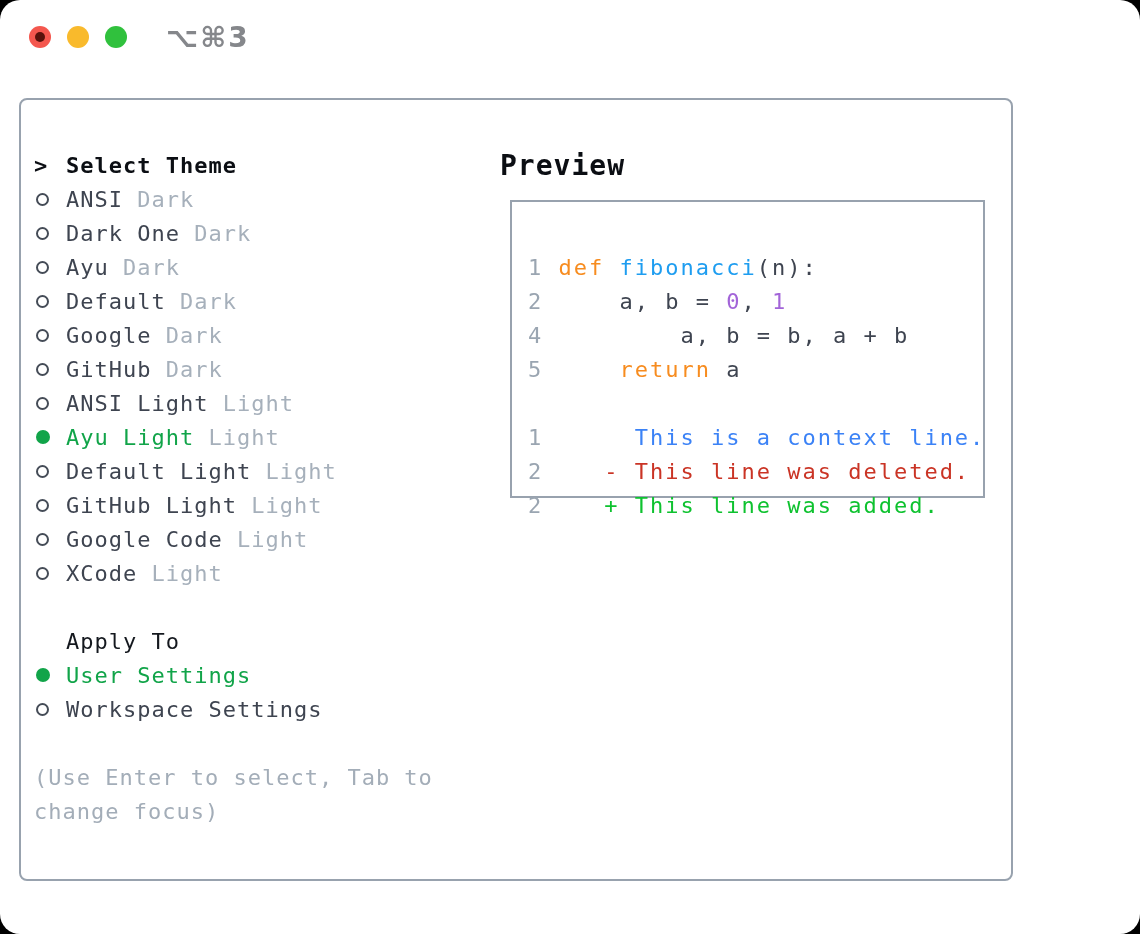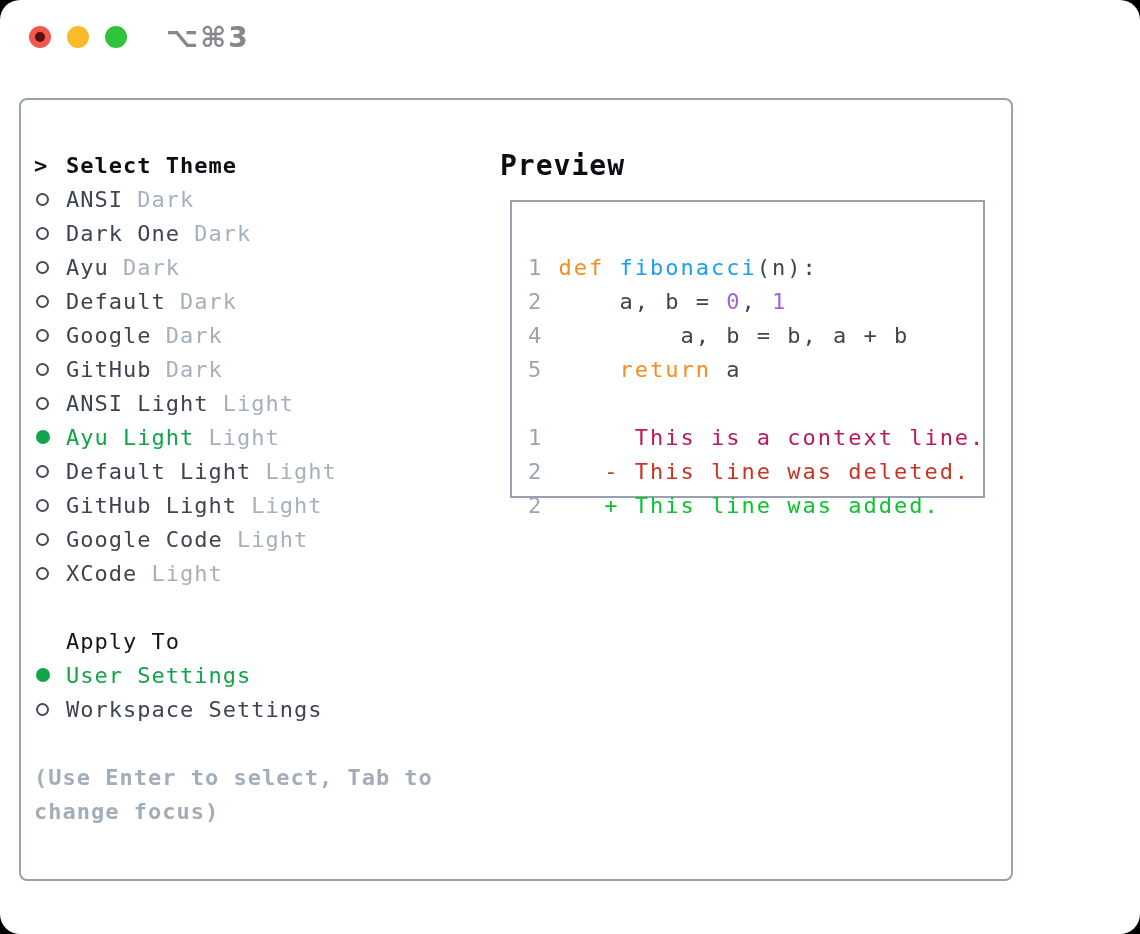--- a/index.html
+++ b/index.html
@@ -36,38 +36,38 @@
   .prompt{font-weight:bold;color:#0b0e13;font-size:22px;}
   .radio{box-sizing:border-box;width:13px;height:13px;margin-left:2px;border-radius:50%;border:2px solid #454c57;}
   .radio.on{width:14px;height:14px;border:none;background:#11a449;}
   .hdr{font-weight:bold;color:#0b0e13;}
   .hdr2{color:#14181e;}
   .t-name{color:#3e4450;}
   .t-name.sel{color:#11a449;}
   .t-variant{color:#a6b0bb;text-align:center;}
   .help{
     position:absolute;left:34px;top:761px;width:450px;
-    font-size:22px;line-height:34px;letter-spacing:1px;color:#a3adb8;font-weight:bold;
+    font-size:22px;line-height:34px;letter-spacing:1px;color:#a3adb8;
   }
   
   .preview-title{position:absolute;left:500px;top:149px;height:34px;line-height:34px;
     font-size:28px;font-weight:bold;color:#0b0e13;letter-spacing:1px;}
   .preview-box{
     position:absolute;left:510px;top:200px;width:475px;height:298px;
     border:2px solid #98a2ae;box-sizing:border-box;background:#fff;
   }
   .code{position:absolute;left:16px;top:49px;}
   .code-line{height:34px;line-height:34px;font-size:22px;letter-spacing:2px;white-space:pre;}
   .ln{color:#9aa5b1;}
   .t-kw{color:#f78c1f;}
   .t-fn{color:#1e9df0;}
   .t-num{color:#a264d8;}
   .t-builtin{color:#f9737d;}
   .t-plain{color:#3e4450;}
-  .t-ctx{color:#be185d;}
+  .t-ctx{color:#3b82f6;}
   .t-del{color:#ca3425;}
   .t-add{color:#0ec22f;}
 </style>
 </head>
 <body>
 
 <div class="window">
 
   <div class="titlebar">
     <div class="light red"></div>

